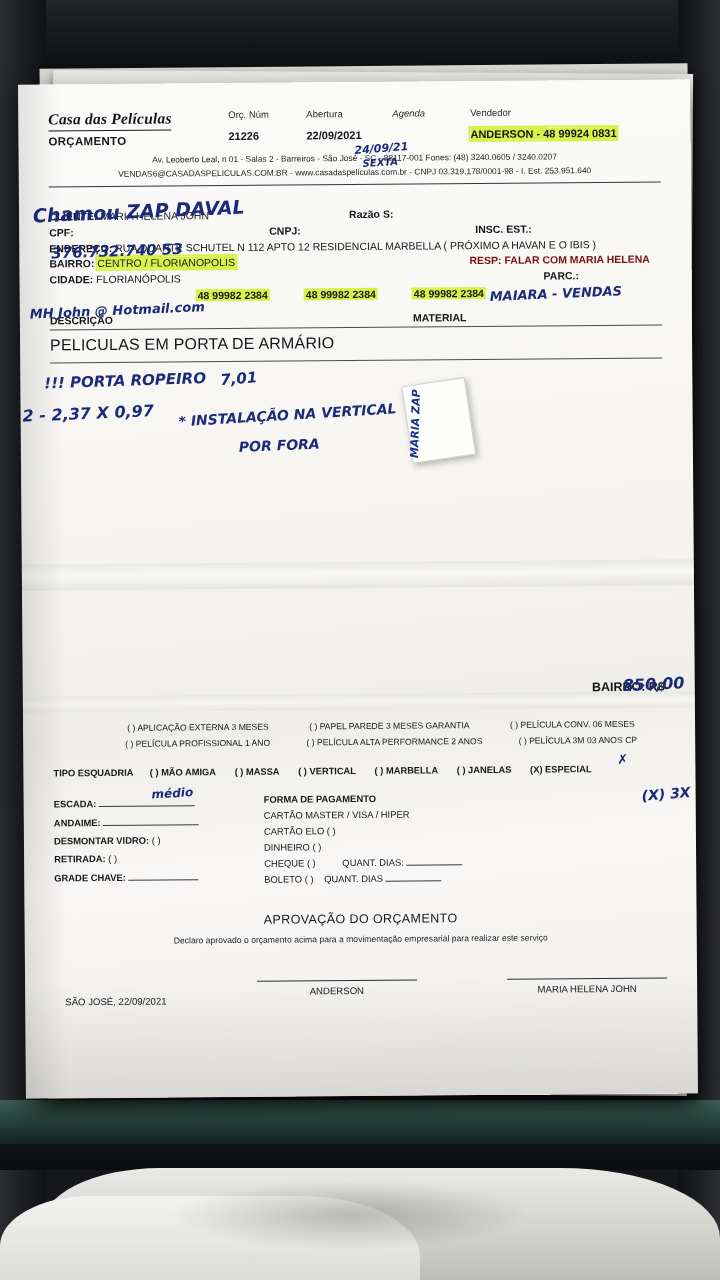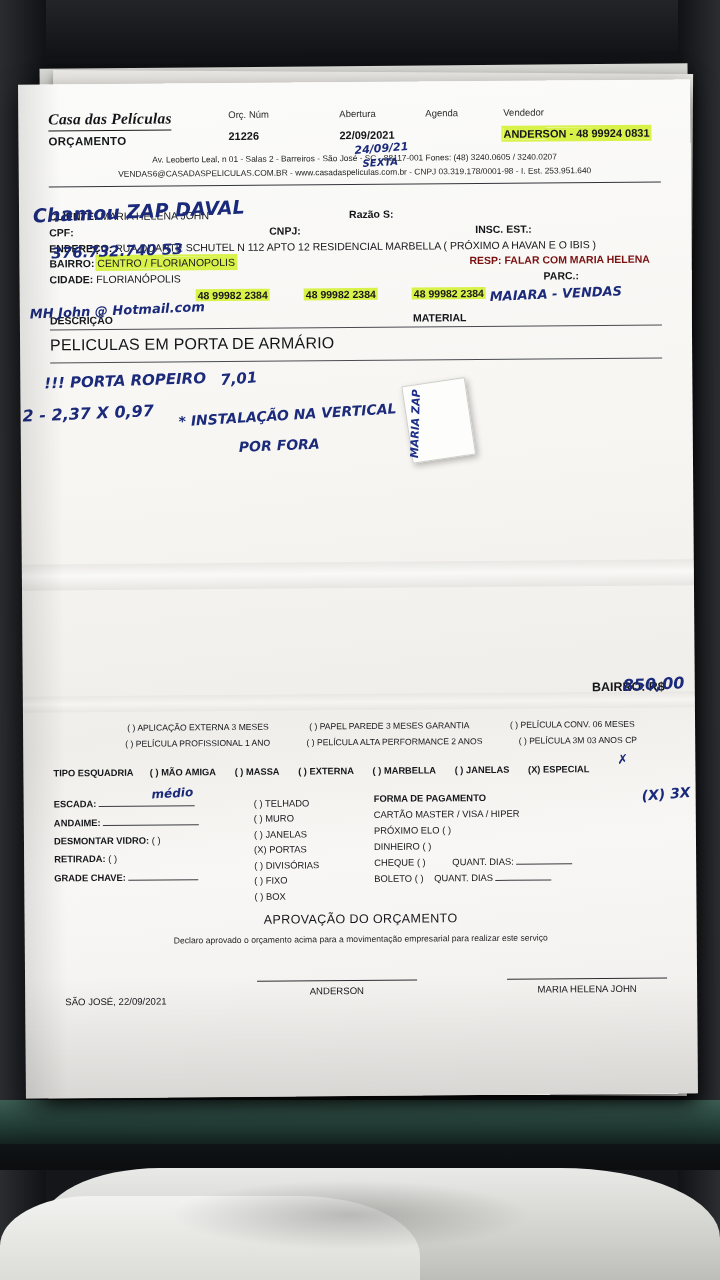--- a/index.html
+++ b/index.html
@@ -104,22 +104,22 @@
     font-family:"Liberation Serif", serif;
     font-style:italic; font-weight:bold; font-size:15.5px;
     letter-spacing:.2px; border-bottom:1.6px solid #1a1a1a; padding-bottom:2px; display:inline-block;
   }
   .brand .sub { font-size:11.5px; font-weight:bold; margin-top:4px; letter-spacing:.3px; }
 
   .hdr-col { font-size:10px; line-height:1.35; }
   .hdr-col .lbl { font-size:9.5px; color:#2a2a2a; }
   .hdr-col .val { font-weight:bold; font-size:11px; margin-top:7px; }
   .c-orc { width:78px; }
-  .c-abe { width:86px;margin-left:33px; }
-  .c-age { width:78px; position:relative; }
+  .c-abe { width:86px; }
+  .c-age { width:78px; position:relative;font-style:italic; }
   .c-ven { flex:1; }
   .hl { background:#d9f24a; box-shadow:0 0 0 2px #d9f24a; }
 
   .addr {
     text-align:center; font-size:8.4px; line-height:1.5; margin-top:7px; color:#1d1d1d;
   }
 
   .rule { border-top:1px solid #33343a; margin:6px 0 0; }
 
   
@@ -309,21 +309,21 @@
         <span>( ) PELÍCULA PROFISSIONAL 1 ANO</span>
         <span>( ) PELÍCULA ALTA PERFORMANCE 2 ANOS</span>
         <span>( ) PELÍCULA 3M 03 ANOS CP</span>
       </div>
     </div>
 
     <div class="esq">
       <span>TIPO ESQUADRIA</span>
       <span class="itm" style="margin-left:14px">( ) MÃO AMIGA</span>
       <span class="itm">( ) MASSA</span>
-      <span class="itm">( ) EXTERNA</span>
+      <span class="itm">( ) VERTICAL</span>
       <span class="itm">( ) MARBELLA</span>
       <span class="itm">( ) JANELAS</span>
       <span class="itm">(X) ESPECIAL</span>
     </div>
 
     <div class="lower">
       <div class="col-a">
         <div class="ln">
           <span class="lab">ESCADA:</span>
           <span class="dash"></span>
@@ -339,37 +339,28 @@
         <div class="ln">
           <span class="lab">RETIRADA:</span>
           <span>( )</span>
         </div>
         <div class="ln">
           <span class="lab">GRADE CHAVE:</span>
           <span class="dash" style="width:70px"></span>
         </div>
       </div>
 
-      <div class="col-b">
-        <div>( ) TELHADO</div>
-        <div>( ) MURO</div>
-        <div>( ) JANELAS</div>
-        <div>(X) PORTAS</div>
-        <div>( ) DIVISÓRIAS</div>
-        <div>( ) FIXO</div>
-        <div>( ) BOX</div>
-      </div>
 
       <div class="col-c">
         <div class="ttl">FORMA DE PAGAMENTO</div>
         <div>
           <span>CARTÃO MASTER / VISA / HIPER</span>
         </div>
         <div>
-          <span>PRÓXIMO ELO</span>
+          <span>CARTÃO ELO</span>
           <span>( )</span>
         </div>
         <div>
           <span>DINHEIRO</span>
           <span>( )</span>
         </div>
         <div>
           <span>CHEQUE</span>
           <span>( )</span>
           <span style="margin-left:24px">QUANT. DIAS:</span>

